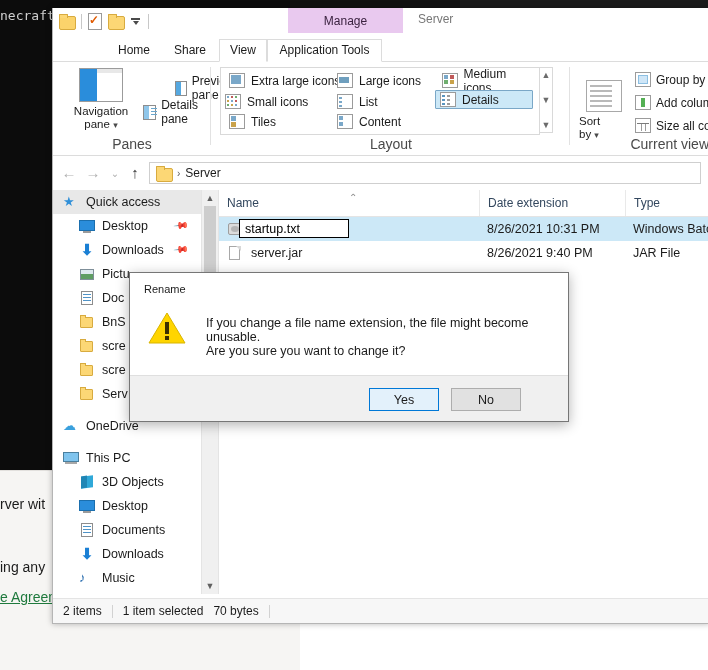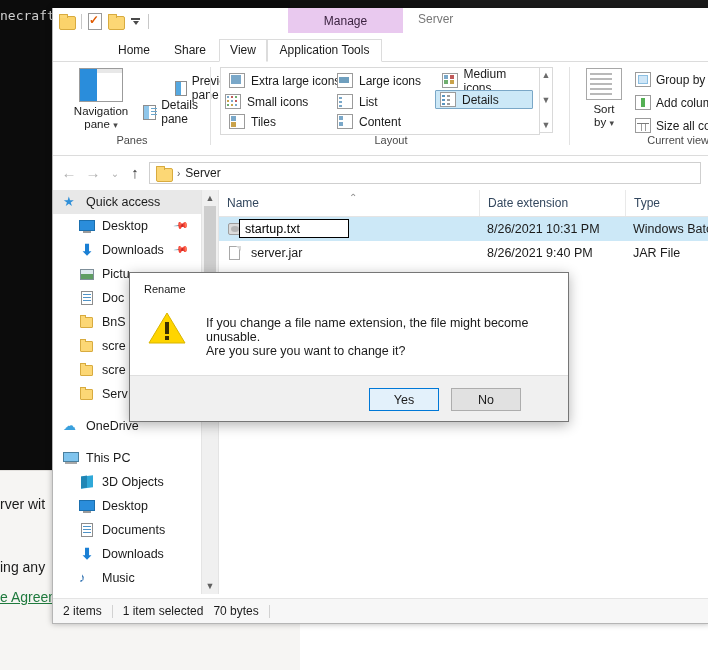--- a/index.html
+++ b/index.html
@@ -57,21 +57,21 @@
   .rtab{position:absolute;top:0;height:22px;line-height:22px;text-align:center;font-size:12px;color:#1b1b1b;cursor:default;}
   #tab-file{left:0;width:42px;background:#12578b;color:#fff;height:23px;line-height:23px;margin-top:44px;}
   #tab-home{left:54px;width:54px;}
   #tab-share{left:108px;width:58px;}
   #tab-view{left:166px;width:48px;background:#fff;border:1px solid #dcdcdc;border-bottom:1px solid #fff;box-sizing:border-box;height:23px;line-height:21px;}
   #tab-apptools{left:214px;width:115px;background:#fff;border:1px solid #dcdcdc;border-bottom:1px solid #fff;box-sizing:border-box;height:23px;line-height:21px;}
 
   
   #ribbon{position:relative;height:93px;background:#fff;border-bottom:1px solid #dcdcdc;}
   .rgroup{position:absolute;top:0;height:93px;}
-  .rgroup-label{position:absolute;bottom:9px;width:100%;text-align:center;font-size:11px;color:#4a4a4a;}
+  .rgroup-label{position:absolute;bottom:3px;width:100%;text-align:center;font-size:14px;color:#4a4a4a;}
   .rgroup-div{position:absolute;top:5px;width:1px;height:78px;background:#e2e2e2;}
 
   
   #g-panes{left:0;width:158px;}
   #navpane-btn{position:absolute;left:14px;top:6px;width:68px;text-align:center;}
   #navpane-icon{width:42px;height:32px;margin:0 auto;border:1px solid #9b9b9b;background:#fff;position:relative;}
   #navpane-icon:before{content:"";position:absolute;left:0;top:0;width:17px;height:32px;background:#2a8ddb;}
   #navpane-icon:after{content:"";position:absolute;left:17px;top:0;width:25px;height:4px;background:#e8e8e8;}
   .navpane-lbl{font-size:11.5px;color:#1b1b1b;line-height:13px;margin-top:3px;}
   .small-btn{position:absolute;display:flex;align-items:center;gap:5px;font-size:12px;color:#1b1b1b;}
@@ -88,21 +88,21 @@
   #layout-box{position:absolute;left:8px;top:5px;width:318px;height:66px;border:1px solid #d9d9d9;background:#fff;}
   .lay-item{position:absolute;display:flex;align-items:center;gap:6px;font-size:12px;color:#1b1b1b;height:19px;padding:0 4px;box-sizing:border-box;}
   .lay-item.sel{background:#cce8f7;border:1px solid #7aa7c7;border-radius:1px;}
   .ic-view{width:14px;height:13px;display:inline-block;position:relative;border:1px solid #9b9b9b;background:#fff;}
   .ic-view i{position:absolute;display:block;}
   #lay-scroll{position:absolute;left:327px;top:5px;width:14px;height:66px;border:1px solid #d9d9d9;background:#fff;
      display:flex;flex-direction:column;justify-content:space-between;align-items:center;color:#6b6b6b;font-size:9px;padding:2px 0;box-sizing:border-box;}
 
   
   #g-current{left:518px;width:138px;}
-  #sortby-btn{position:absolute;left:8px;top:6px;width:50px;text-align:center;}
+  #sortby-btn{position:absolute;left:8px;top:18px;width:50px;text-align:left;}
   #sortby-icon{width:34px;height:30px;margin:0 auto;border:1px solid #a8a8a8;background:#fff;position:relative;}
   #sortby-icon i{position:absolute;left:3px;width:22px;height:2px;background:#b9b9b9;}
   .cv-item{position:absolute;display:flex;align-items:center;gap:5px;font-size:12px;color:#1b1b1b;white-space:nowrap;}
   #cv-group{left:64px;top:10px;}
   #cv-add{left:64px;top:33px;}
   #cv-size{left:64px;top:56px;}
   .ic-groupby{width:14px;height:13px;border:1px solid #9b9b9b;background:#fff;display:inline-block;position:relative;}
   .ic-groupby:after{content:"";position:absolute;left:2px;top:2px;right:2px;bottom:2px;background:#cfe6f7;border:1px solid #8cbfe2;}
   .ic-addcol{width:14px;height:13px;border:1px solid #9b9b9b;background:#fff;display:inline-block;position:relative;}
   .ic-addcol:after{content:"";position:absolute;left:5px;top:2px;width:4px;height:9px;background:#54b054;}

